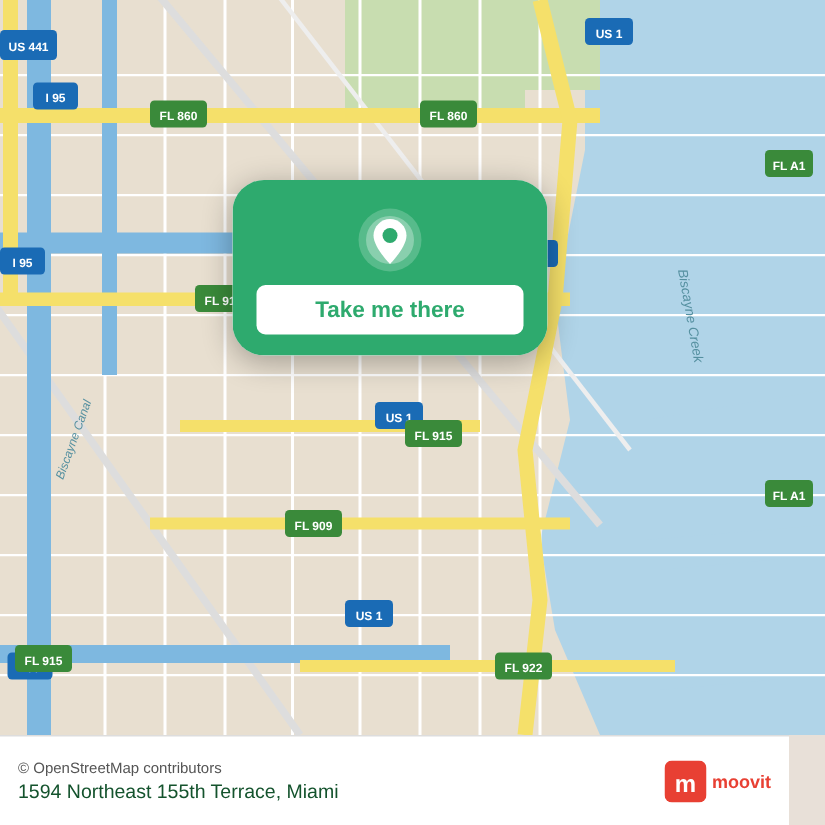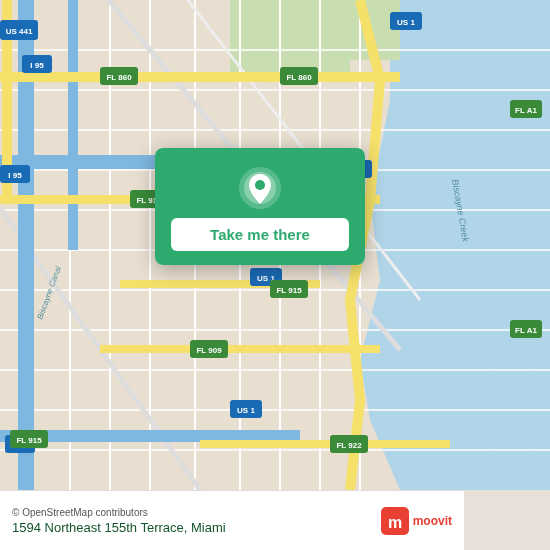--- a/index.html
+++ b/index.html
@@ -20,24 +20,23 @@
       background-color: #e8e0d8;
     }
 
     
     .map-card {
       position: absolute;
       top: 120px;
       left: 155px;
       width: 210px;
       background: white;
-      border-radius: 8px;
+      border-radius: 21px;
       overflow: hidden;
       box-shadow: 0 4px 20px rgba(0,0,0,0.3);
-      margin-top: 28px;
     }
 
     .map-card-top {
       background: #2eaa6e;
       display: flex;
       flex-direction: column;
       align-items: center;
       padding: 18px 16px 14px;
     }
 
@@ -55,21 +54,21 @@
       border: none;
       border-radius: 6px;
       padding: 8px 24px;
       cursor: pointer;
       width: 100%;
       text-align: center;
     }
 
     
     #bottom-bar {
-      width: 464px;
+      width: 526px;
       height: 60px;
       background: white;
       border-top: 1px solid #ddd;
       display: flex;
       align-items: center;
       justify-content: space-between;
       padding: 0 12px;
       position: absolute;
       bottom: 0;
       left: 0;

